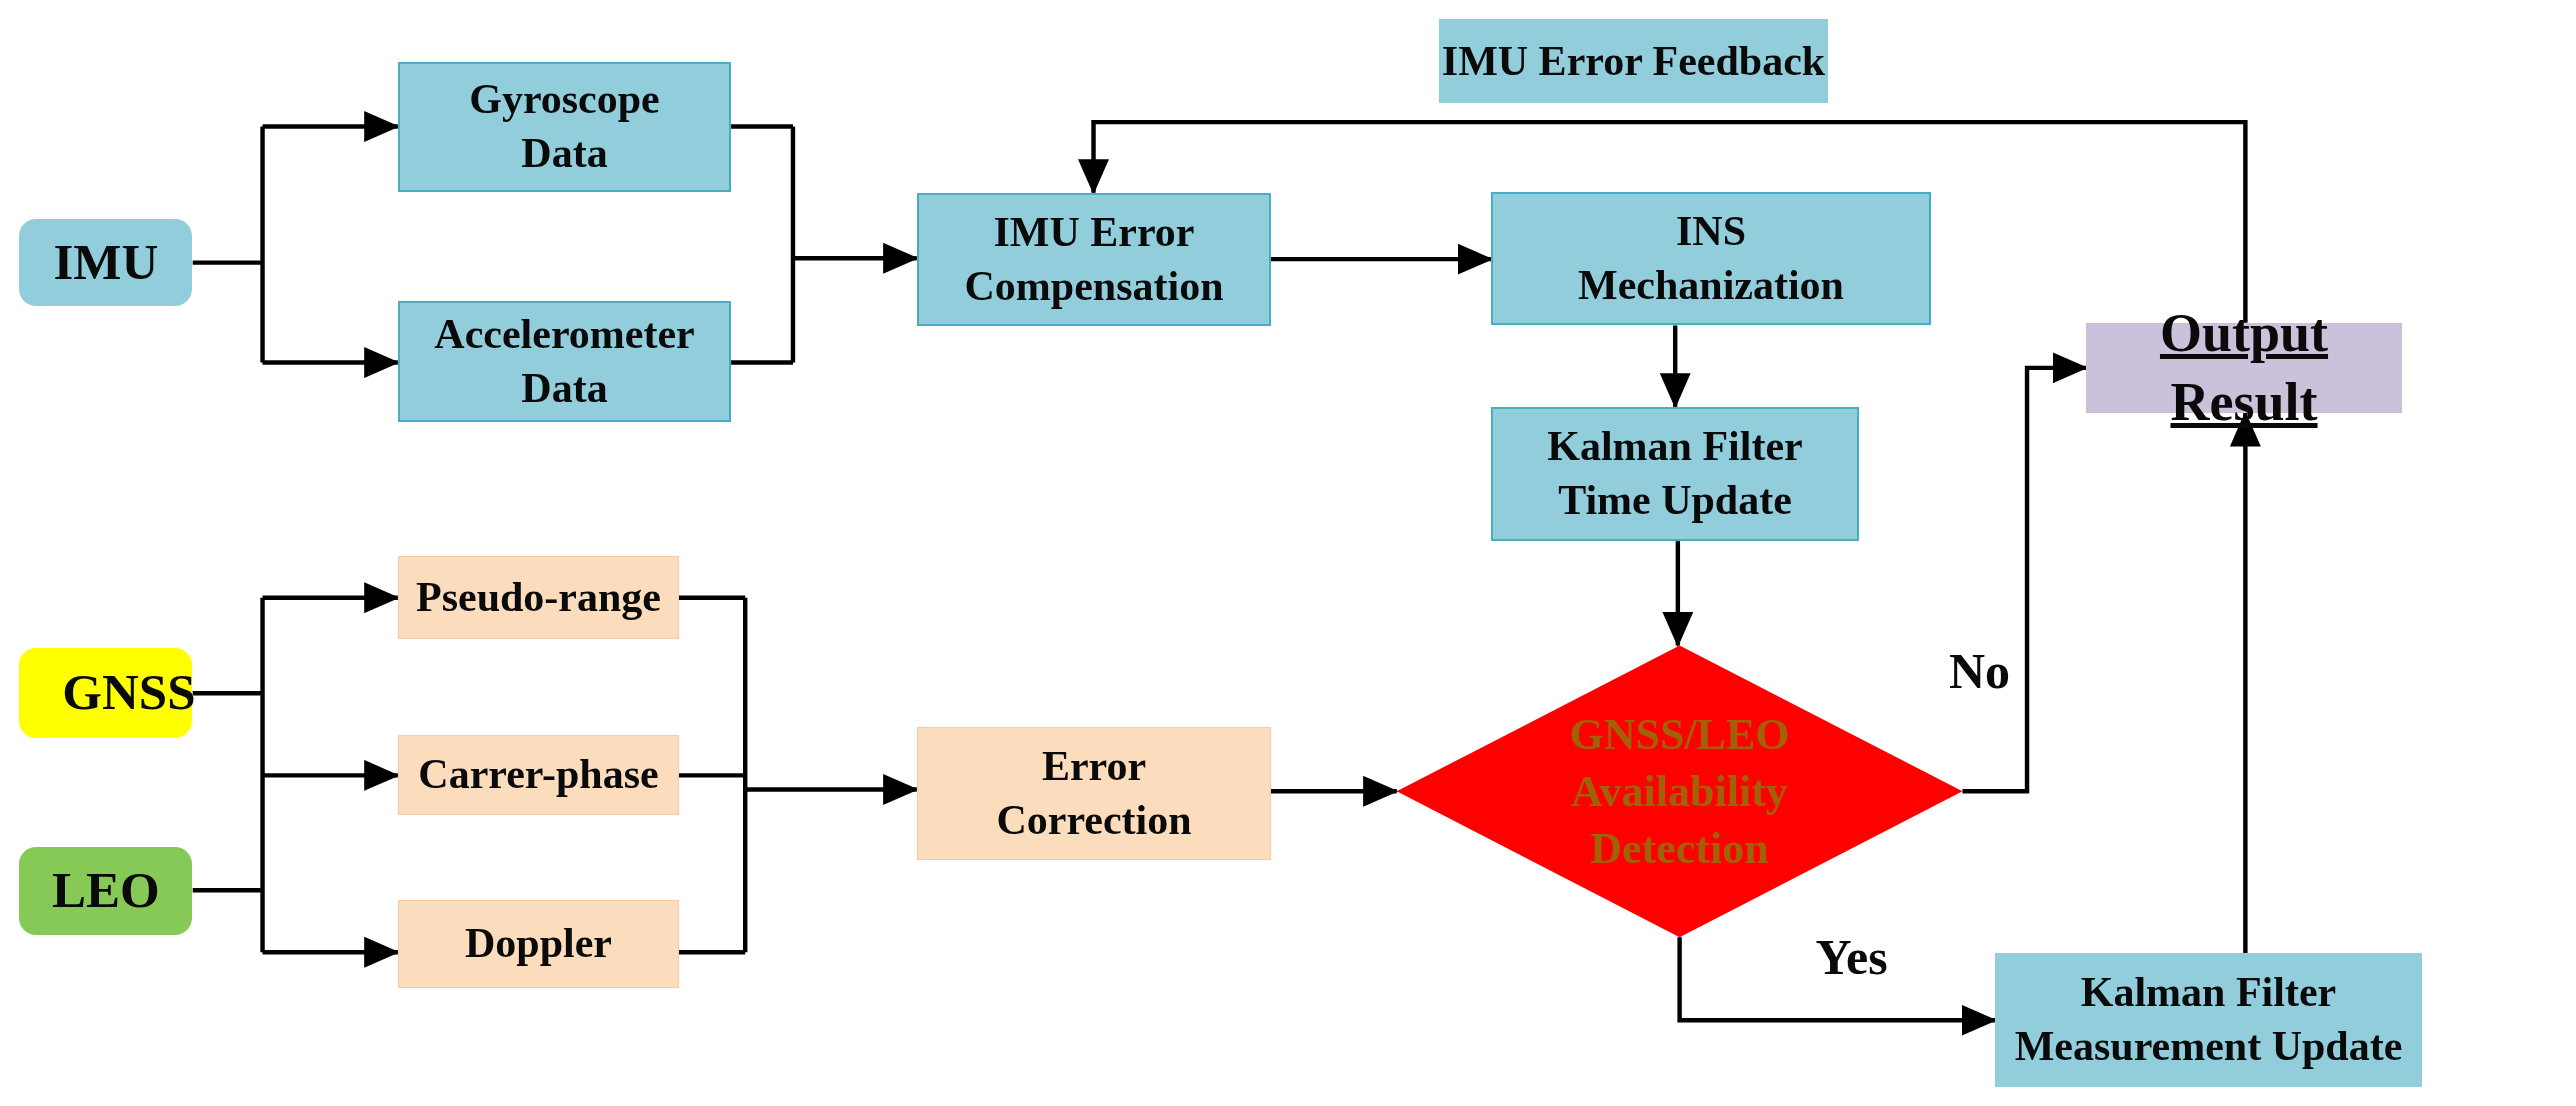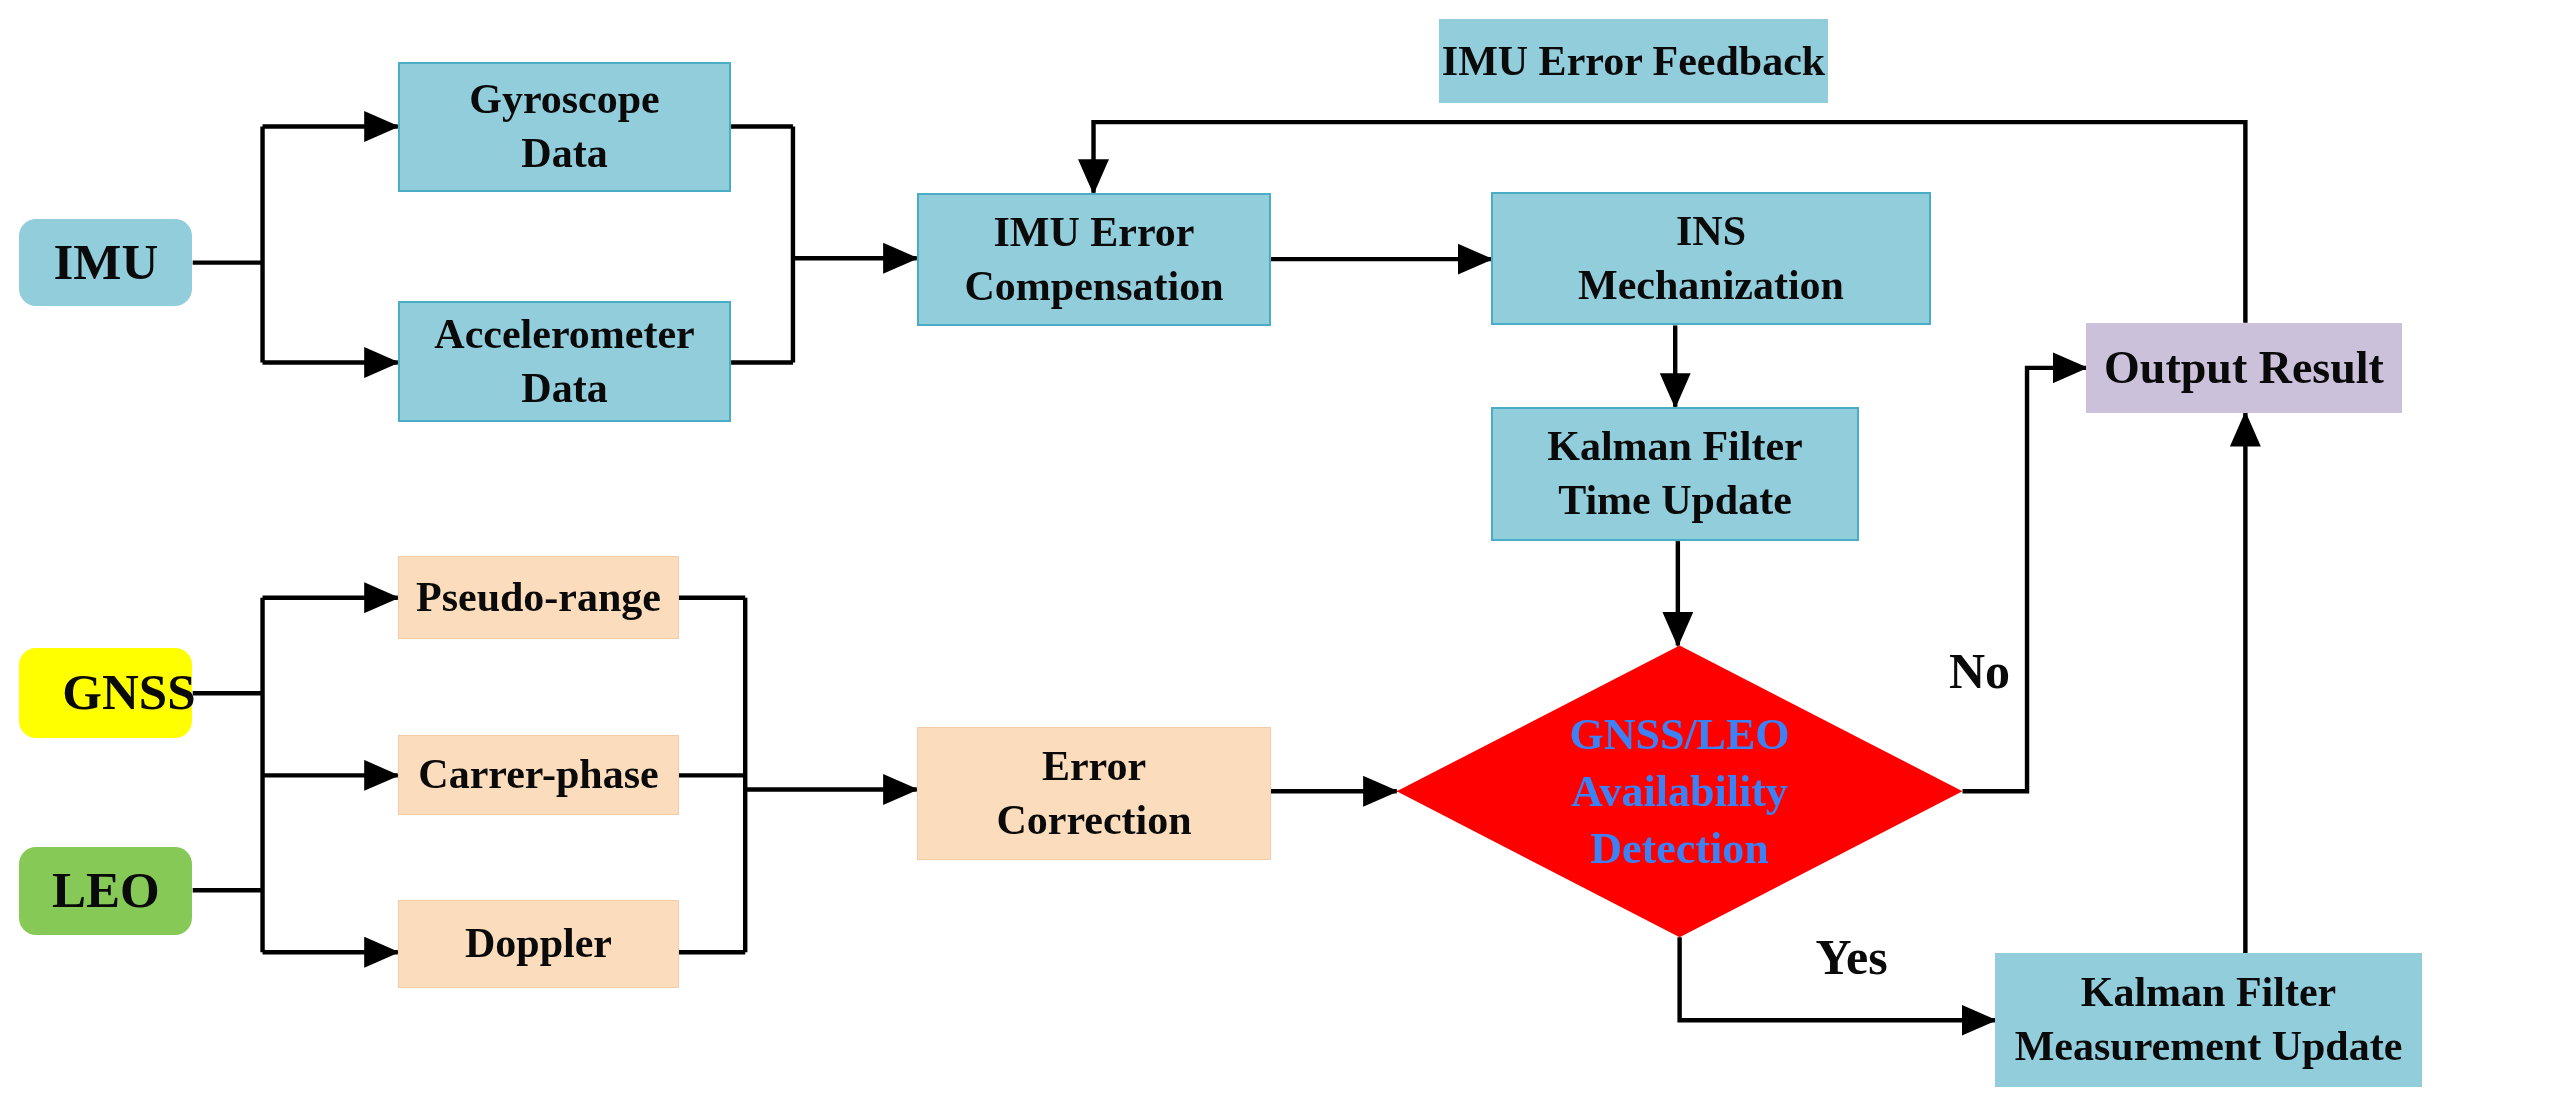--- a/index.html
+++ b/index.html
@@ -20,21 +20,21 @@
   .rect-blue{background:#92CDDC;border:2.7px solid #4BACC6;}
   .rect-blue-plain{background:#92CDDC;border:none;}
   .rect-peach{background:#FBDCBD;border:1.8px solid #F3CBA4;}
   .rect-purple{background:#CCC1DA;border:none;}
   .rounded{border-radius:17px;font-size:51px;}
   .round-blue{background:#92CDDC;}
   .round-yellow{background:#FFFF00;}
   .round-green{background:#86C956;}
   .diamond-label{
     position:absolute;z-index:2;display:flex;align-items:center;justify-content:center;
-    text-align:center;font-weight:bold;color:#3b82f6;font-size:44px;line-height:1.3;
+    text-align:center;font-weight:bold;color:#a16207;font-size:44px;line-height:1.3;
     white-space:pre-line;background:transparent;
   }
   .edge-label{
     position:absolute;z-index:2;display:flex;align-items:center;justify-content:center;
     font-weight:bold;color:#0a0a0a;font-size:50px;
   }
 </style>
 </head>
 <body>
 
@@ -112,21 +112,21 @@
 
 <div class="node rect-peach" style="left:398px;top:900px;width:281px;height:88px;">Doppler</div>
 
 <div class="node rect-peach" style="left:917px;top:727px;width:354px;height:133px;">Error
 Correction</div>
 
 <div class="diamond-label" style="left:1494px;top:679px;width:371px;height:225px;">GNSS/LEO
 Availability
 Detection</div>
 
-<div class="node rect-purple" style="left:2086px;top:323px;width:316px;height:90px;font-size:46px;">Output Result</div>
+<div class="node rect-purple" style="left:2086px;top:323px;width:316px;height:90px;font-size:54px;text-decoration:underline;">Output Result</div>
 
 <div class="node rect-blue-plain" style="left:1995px;top:953px;width:427px;height:134px;">Kalman Filter
 Measurement Update</div>
 
 <div class="edge-label" style="left:1922px;top:642px;width:115px;height:58px;">No</div>
 
 <div class="edge-label" style="left:1792px;top:928px;width:119px;height:58px;">Yes</div>
 
 
 </body></html>

